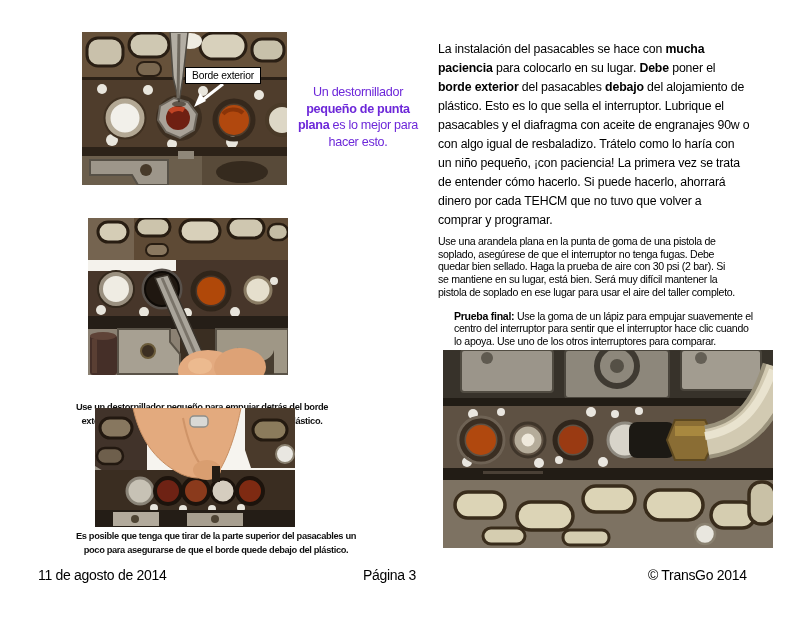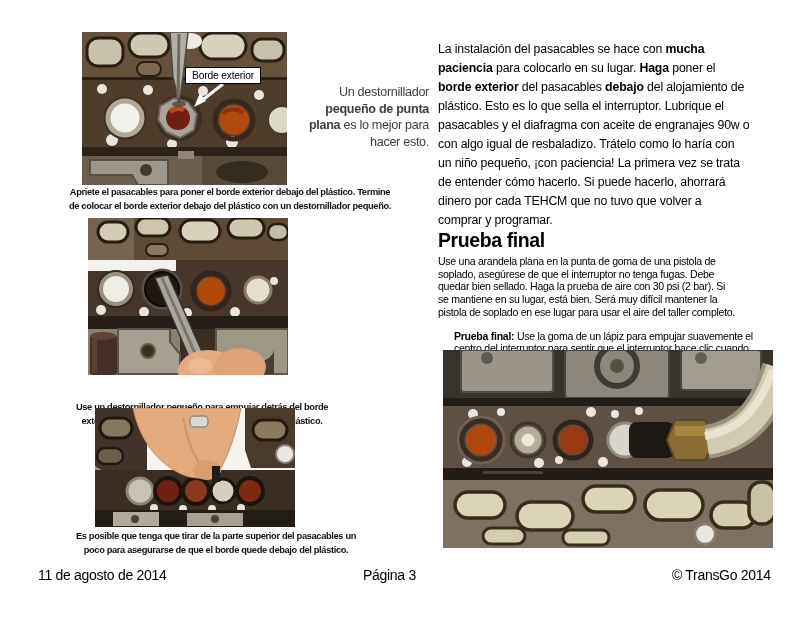--- a/index.html
+++ b/index.html
@@ -7,22 +7,22 @@
     position:relative;width:800px;height:618px;background:#ffffff;overflow:hidden;
     font-family:"Liberation Sans","DejaVu Sans",sans-serif;color:#000;
   }
   .photo{position:absolute;overflow:hidden;}
   .photo svg{display:block;width:100%;height:100%;}
   .caption{
     position:absolute;text-align:center;white-space:pre-line;
     font-size:9.3px;font-weight:bold;letter-spacing:-0.35px;line-height:13.8px;color:#111;
   }
   .sidenote{
-    position:absolute;left:287px;top:84px;width:142px;text-align:right;white-space:pre-line;
-    font-size:12.6px;line-height:16.5px;letter-spacing:-0.3px;color:#404040;
+    position:absolute;left:287px;top:84px;width:142px;text-align:center;white-space:pre-line;
+    font-size:12.6px;line-height:16.5px;letter-spacing:-0.3px;color:#6d28d9;
   }
   .callout{
     position:absolute;left:103px;top:35px;width:74px;height:15px;
     background:#ffffff;border:1px solid #000;
     font-size:10.3px;line-height:15px;text-align:center;letter-spacing:-0.2px;color:#000;
   }
   .right-col{position:absolute;left:438px;top:36px;width:356px;}
   .right-col h1{
     margin:0;font-size:19.5px;line-height:20px;font-weight:bold;letter-spacing:-0.4px;white-space:nowrap;
   }
@@ -91,22 +91,20 @@
       </g>
     </svg>
     <div class="callout rich">Borde exterior</div>
   </div>
 
   <div class="sidenote rich"><span>Un destornillador
 </span><span class="b">pequeño de punta
 plana</span><span> es lo mejor para
 hacer esto.</span></div>
 
-  <div class="caption" style="left:32px;top:186px;width:396px">Apriete el pasacables para poner el borde exterior debajo del plástico. Termine
-de colocar el borde exterior debajo del plástico con un destornillador pequeño.</div>
 
   <div class="photo" style="left:88px;top:218px;width:200px;height:157px">
     <svg viewBox="0 0 200 157">
       <rect width="200" height="157" fill="#56432f"></rect>
       <g>
         <rect width="200" height="42" fill="#5e4a35"></rect>
         <rect width="46" height="42" fill="#756450"></rect>
         <rect x="10" y="4" width="30" height="20" rx="10" fill="#d5cdb6" stroke="#281d12" stroke-width="3"></rect>
         <rect x="48" y="0" width="34" height="18" rx="9" fill="#ccc4ac" stroke="#281d12" stroke-width="3"></rect>
         <rect x="92" y="2" width="40" height="22" rx="11" fill="#d8d0ba" stroke="#281d12" stroke-width="3"></rect>
@@ -203,30 +201,29 @@
         <rect x="117" y="58" width="8" height="16" fill="#241c14"></rect>
       </g>
     </svg>
   </div>
 
   <div class="caption" style="left:26px;top:530px;width:380px">Es posible que tenga que tirar de la parte superior del pasacables un
 poco para asegurarse de que el borde quede debajo del plástico.</div>
 
   <div class="right-col">
     <div class="p1 rich"><span>La instalación del pasacables se hace con </span><span class="b">mucha
-paciencia</span><span> para colocarlo en su lugar. </span><span class="b">Haga</span><span> poner el
+paciencia</span><span> para colocarlo en su lugar. </span><span class="b">Debe</span><span> poner el
 </span><span class="b">borde exterior</span><span> del pasacables </span><span class="b">debajo</span><span> del alojamiento de
 plástico. Esto es lo que sella el interruptor. Lubrique el
 pasacables y el diafragma con aceite de engranajes 90w o
 con algo igual de resbaladizo. Trátelo como lo haría con
 un niño pequeño, ¡con paciencia! La primera vez se trata
 de entender cómo hacerlo. Si puede hacerlo, ahorrará
 dinero por cada TEHCM que no tuvo que volver a
 comprar y programar.</span></div>
-    <h1 class="h2">Prueba final</h1>
     <div class="p2">Use una arandela plana en la punta de goma de una pistola de
 soplado, asegúrese de que el interruptor no tenga fugas. Debe
 quedar bien sellado. Haga la prueba de aire con 30 psi (2 bar). Si
 se mantiene en su lugar, está bien. Será muy difícil mantener la
 pistola de soplado en ese lugar para usar el aire del taller completo.</div>
     <div class="p3 rich"><span class="b">Prueba final:</span><span> Use la goma de un lápiz para empujar suavemente el
 centro del interruptor para sentir que el interruptor hace clic cuando
 lo apoya. Use uno de los otros interruptores para comparar.
 Los pasacables nuevos </span><span class="b">serán</span><span> más altos que los viejos. ¡Está bien!</span></div>
   </div>
@@ -287,15 +284,15 @@
         <rect x="306" y="132" width="26" height="42" rx="12" fill="#c9c1a6" stroke="#392c1b" stroke-width="3.5"></rect>
         <rect x="40" y="178" width="42" height="16" rx="8" fill="#d5cdb0" stroke="#392c1b" stroke-width="3"></rect>
         <rect x="120" y="180" width="46" height="15" rx="7" fill="#d5cdb0" stroke="#392c1b" stroke-width="3"></rect>
         <circle cx="262" cy="184" r="10" fill="#e9e7df" stroke="#8a8170" stroke-width="2.5"></circle>
       </g>
     </svg>
   </div>
 
   <div class="footer-item" style="left:38px">11 de agosto de 2014</div>
   <div class="footer-item" style="left:363px">Página 3</div>
-  <div class="footer-item" style="left:672px">© TransGo 2014</div>
+  <div class="footer-item" style="left:648px">© TransGo 2014</div>
 
 </div>
 
 </body></html>

